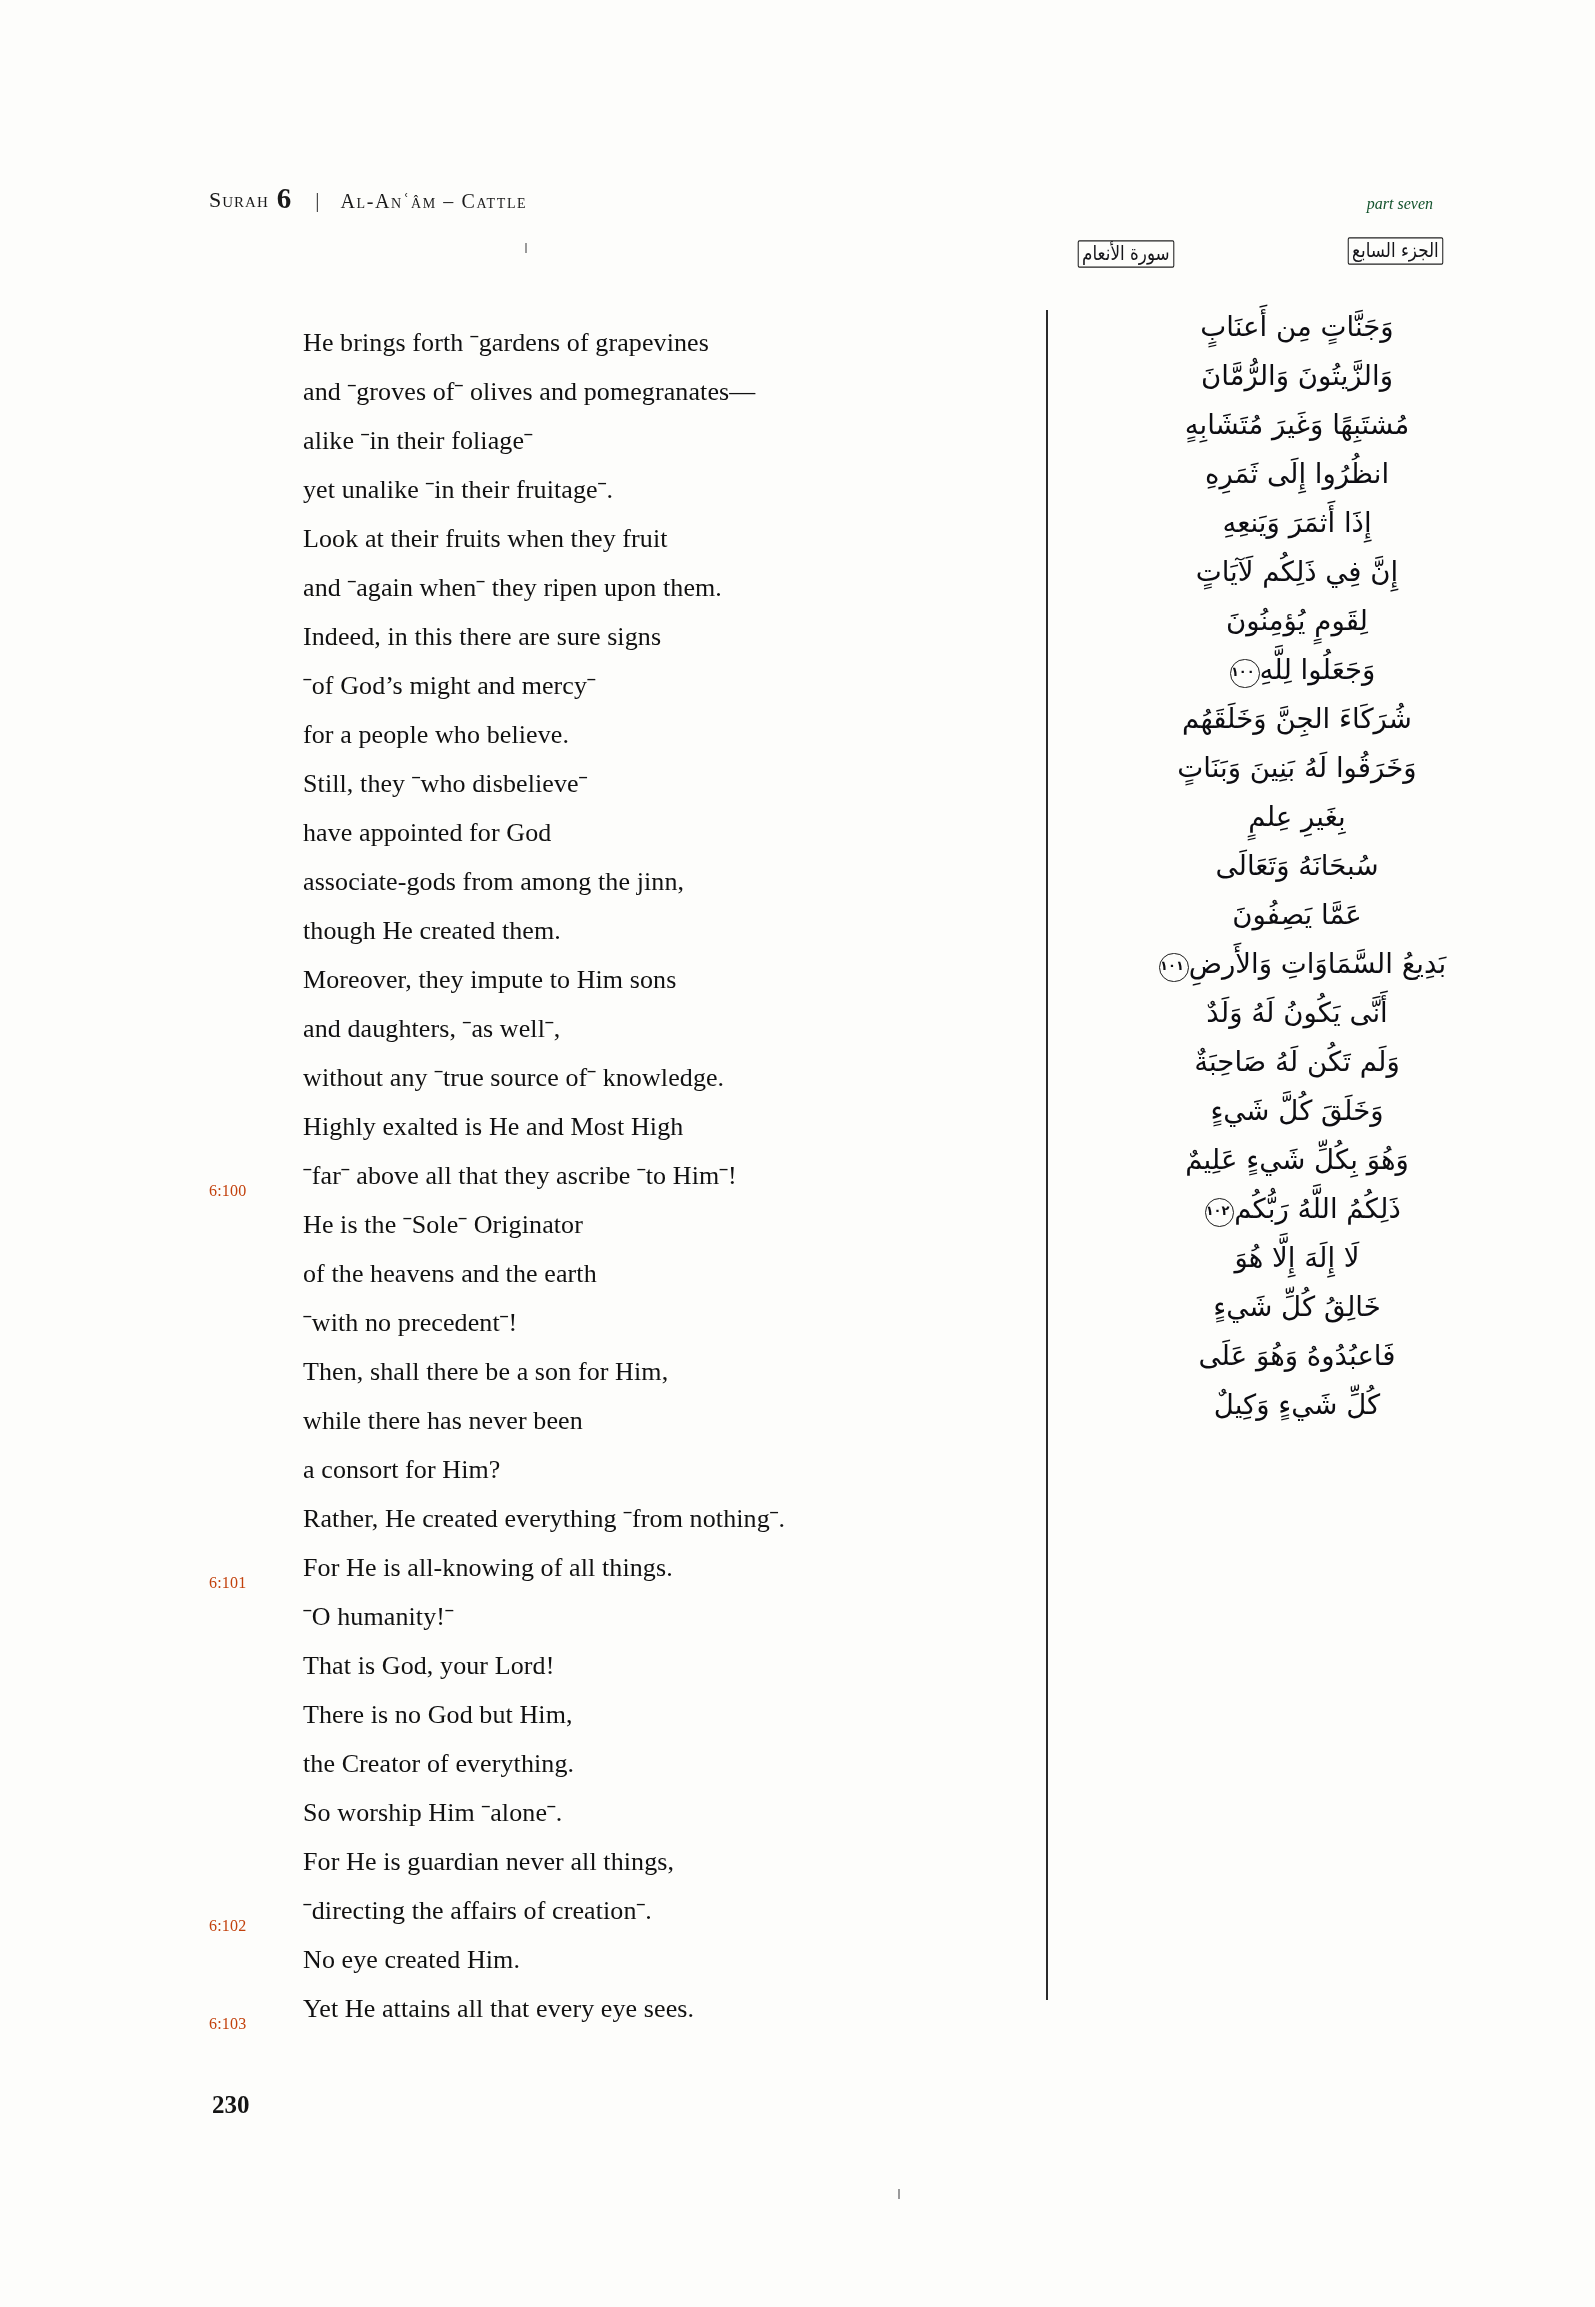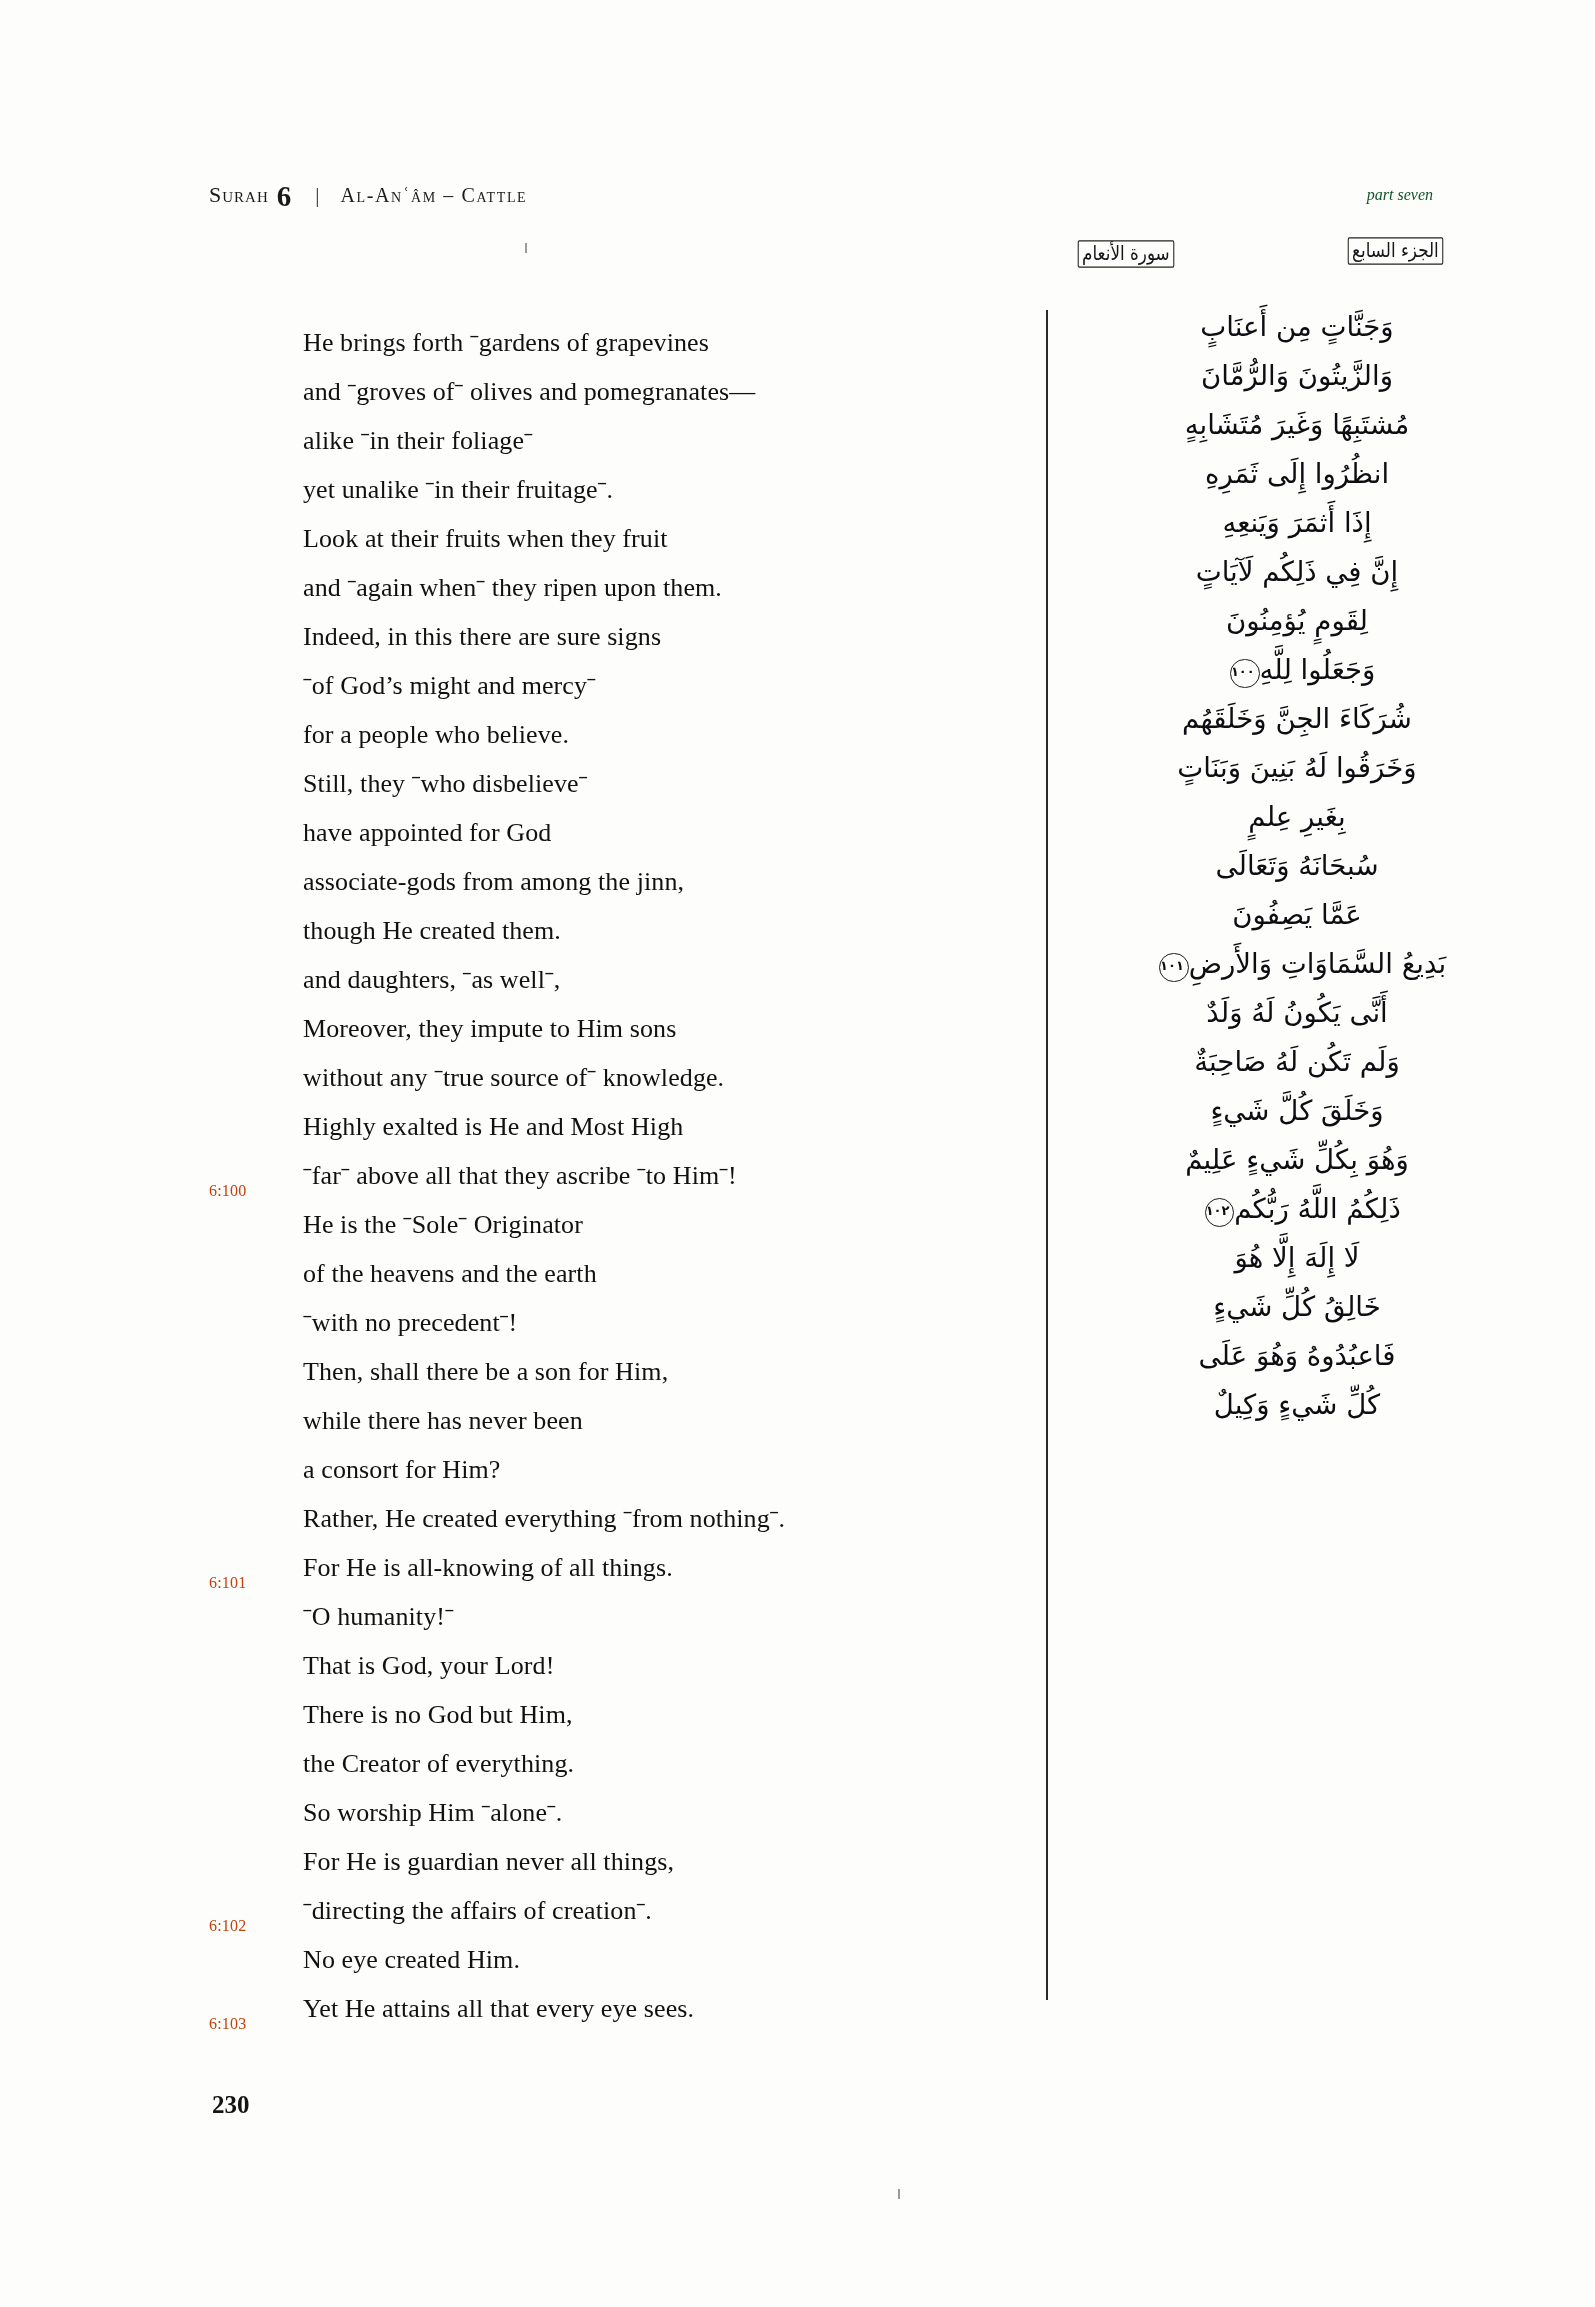--- a/index.html
+++ b/index.html
@@ -23,21 +23,21 @@
   }
 
   
   .runhead {
     position: absolute;
     top: 177px;
     left: 209px;
     right: 162px;
     height: 36px;
     display: flex;
-    align-items: center;
+    align-items: flex-end;
   }
   .runhead .surah-word {
     font-variant: small-caps;
     font-size: 22px;
     letter-spacing: 1px;
     color: #1a1a1a;
   }
   .runhead .surah-num {
     font-size: 29px;
     font-weight: bold;
@@ -225,22 +225,22 @@
           <div class="tline">for a people who believe.</div>
         </div>
       </div>
       <div class="vrow">
         <div class="vnum">6:100</div>
         <div class="vlines">
           <div class="tline">Still, they ˉwho disbelieveˉ</div>
           <div class="tline">have appointed for God</div>
           <div class="tline">associate-gods from among the jinn,</div>
           <div class="tline">though He created them.</div>
+          <div class="tline">Moreover, they impute to Him sons</div>
           <div class="tline">and daughters, ˉas wellˉ,</div>
-          <div class="tline">Moreover, they impute to Him sons</div>
           <div class="tline">without any ˉtrue source ofˉ knowledge.</div>
           <div class="tline">Highly exalted is He and Most High</div>
           <div class="tline">ˉfarˉ above all that they ascribe ˉto Himˉ!</div>
         </div>
       </div>
       <div class="vrow">
         <div class="vnum">6:101</div>
         <div class="vlines">
           <div class="tline">He is the ˉSoleˉ Originator</div>
           <div class="tline">of the heavens and the earth</div>

